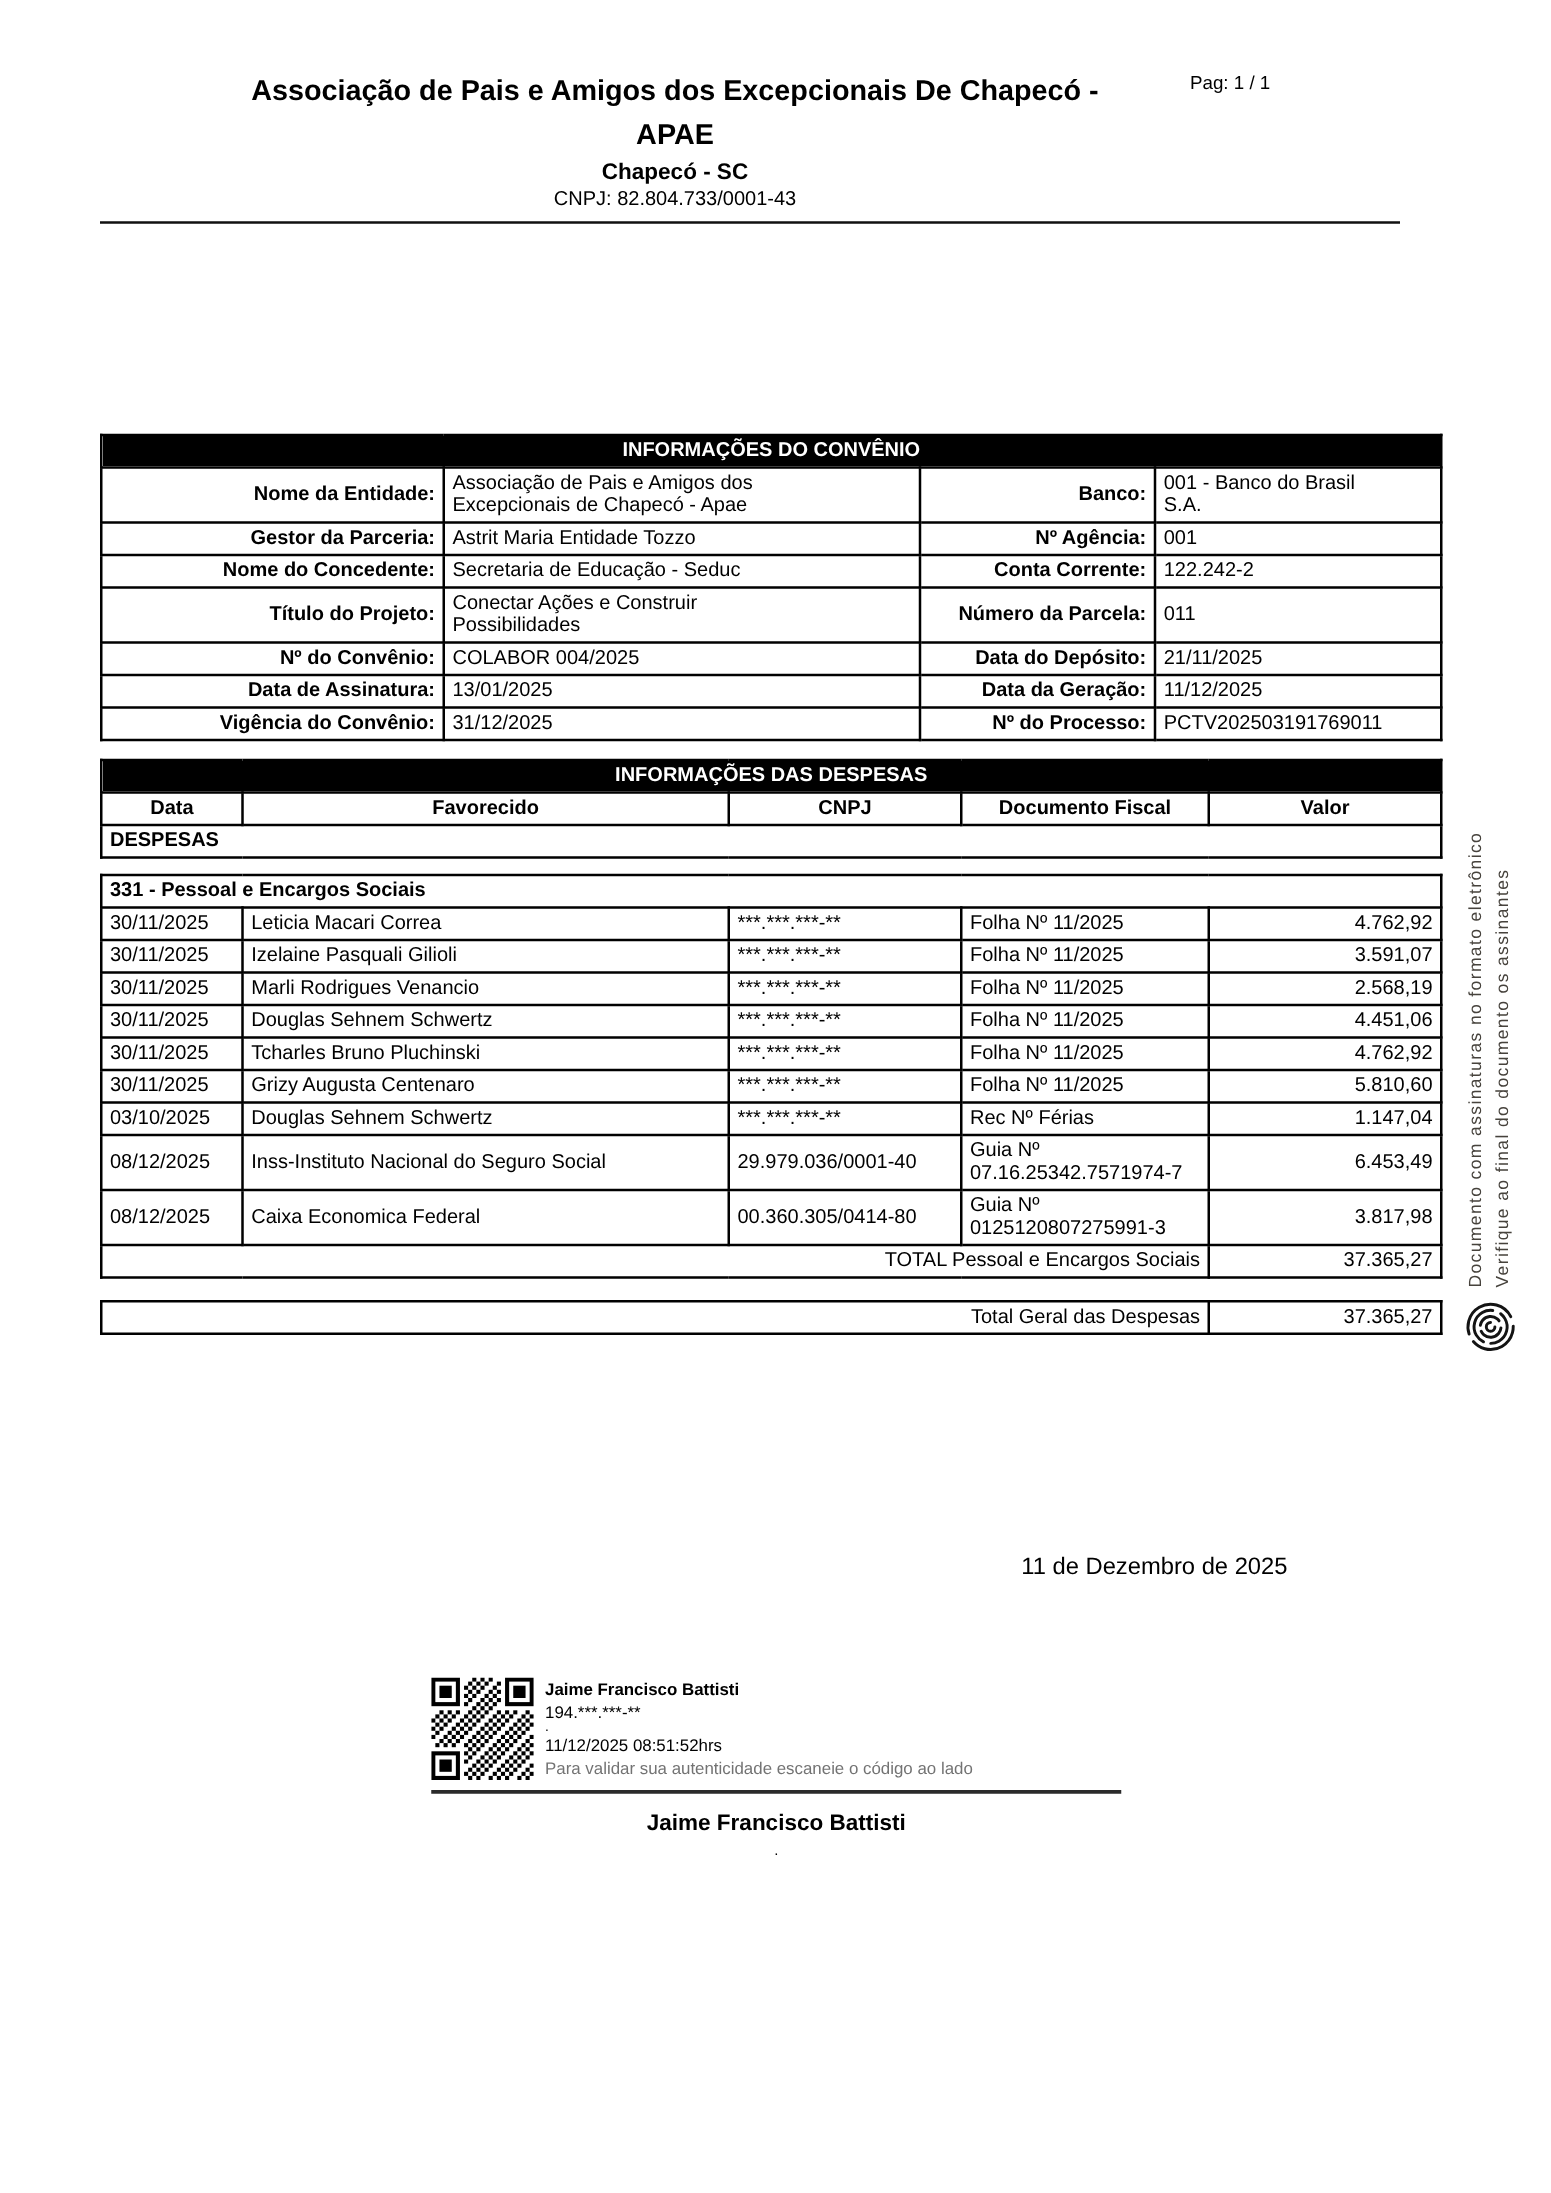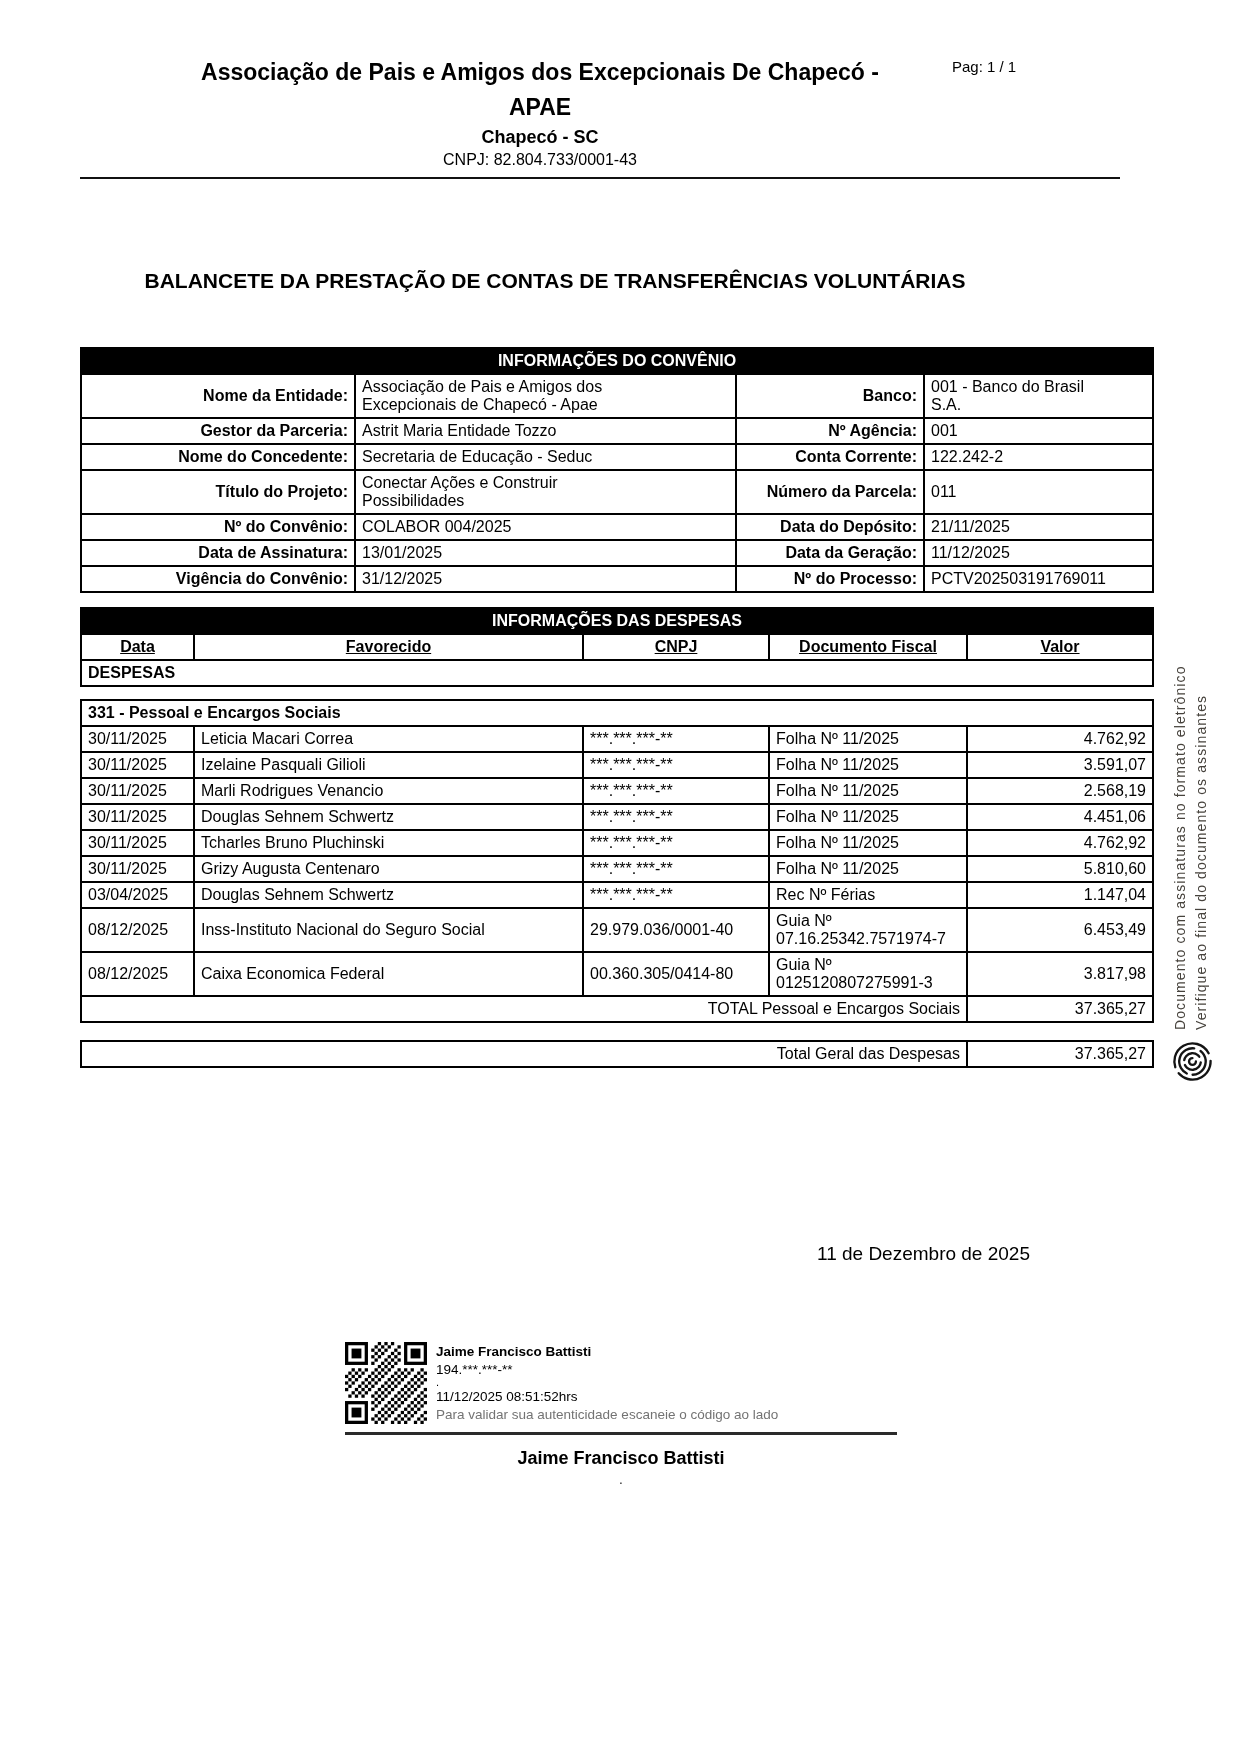--- a/index.html
+++ b/index.html
@@ -25,21 +25,21 @@
   .content{position:absolute;left:80px;top:347px;width:1072px;}
   table{border-collapse:collapse;table-layout:fixed;width:1072px;}
   td{border:2px solid #000;font-size:16px;padding:3px 6px;vertical-align:middle;overflow:hidden;}
   .bar td{background:#000;color:#fff;font-weight:bold;text-align:center;font-size:16px;padding:3px;}
   .lbl{font-weight:bold;text-align:right;white-space:nowrap;}
   .val span.narrow{display:inline-block;vertical-align:top;}
   .w240 span.narrow{max-width:245px;}
   .w210 span.narrow{max-width:215px;}
   .w170 span.narrow{max-width:170px;}
   .t-despesas{margin-top:14px;}
-  .col-head td{font-weight:bold;text-align:center;text-decoration:underline;}
+  .col-head td{font-weight:bold;text-align:center;}
   .group-row td{font-weight:bold;}
   .t-section{margin-top:12px;}
   .section-row td{font-weight:bold;margin-left:37px;}
   .valor{text-align:right;}
   .total-row td{font-weight:normal;}
   .total-lbl{text-align:right;}
   .t-grand{margin-top:17px;}
   
   .date-line{position:absolute;left:80px;top:1243px;width:950px;text-align:right;font-size:19px;}
   .qr-block{position:absolute;left:345px;top:1342px;width:552px;display:flex;gap:9px;
@@ -67,21 +67,20 @@
   <div class="pag-label">Pag: 1 / 1</div>
 
   <div class="doc-header">
     <div class="org-name">Associação de Pais e Amigos dos Excepcionais De Chapecó - APAE</div>
     <div class="org-city">Chapecó - SC</div>
     <div class="org-cnpj">CNPJ: 82.804.733/0001-43</div>
   </div>
 
   <div class="header-rule"></div>
 
-  <div class="doc-title">BALANCETE DA PRESTAÇÃO DE CONTAS DE TRANSFERÊNCIAS VOLUNTÁRIAS</div>
 
   <div class="content">
 
     <table class="t-convenio">
       <colgroup>
           <col style="width:274px">
           <col style="width:381px">
           <col style="width:188px">
           <col style="width:229px">
         </colgroup>
@@ -207,21 +206,21 @@
         <td class="valor">4.762,92</td>
       </tr>
       <tr>
         <td>30/11/2025</td>
         <td>Grizy Augusta Centenaro</td>
         <td>***.***.***-**</td>
         <td>Folha Nº 11/2025</td>
         <td class="valor">5.810,60</td>
       </tr>
       <tr>
-        <td>03/04/2025</td>
+        <td>03/10/2025</td>
         <td>Douglas Sehnem Schwertz</td>
         <td>***.***.***-**</td>
         <td>Rec Nº Férias</td>
         <td class="valor">1.147,04</td>
       </tr>
       <tr>
         <td>08/12/2025</td>
         <td>Inss-Instituto Nacional do Seguro Social</td>
         <td>29.979.036/0001-40</td>
         <td>Guia Nº 07.16.25342.7571974-7</td>

